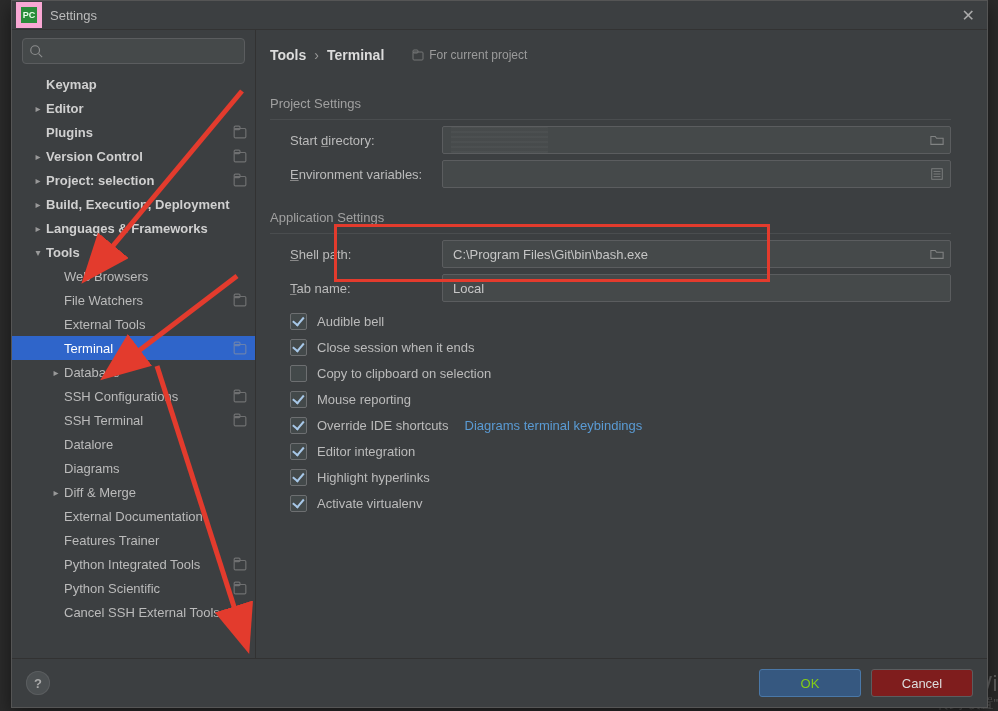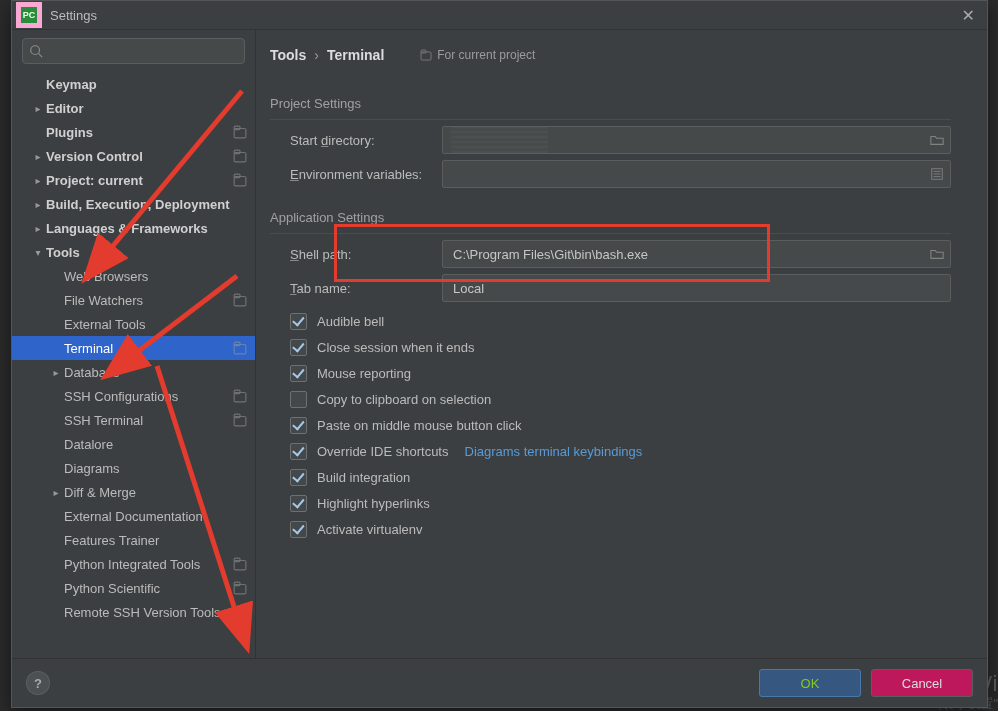--- a/index.html
+++ b/index.html
@@ -129,21 +129,21 @@
     min-width: 0;
   }
   .crumbbar {
     height: 38px;
     display: flex; align-items: center;
     padding: 6px 14px 0 14px;
   }
   .crumb { color: #dcdcdc; font-size: 14px; font-weight: 600; }
   .crumb .sep { color: #999; margin: 0 8px; font-weight: normal; }
   .forproj {
-    margin-left: 36px;
+    margin-left: 28px;
     display: flex; align-items: center;
     color: #9b9b9b; font-size: 12px;
   }
   .forproj svg { width: 12px; height: 12px; margin-right: 5px; opacity: 0.6; }
 
   .mainscroll {
     flex: 1;
     overflow: auto;
     padding: 10px 36px 10px 14px;
     position: relative;
@@ -244,21 +244,21 @@
     font-weight: bold;
     cursor: pointer;
     box-shadow: inset 0 0 0 1px #5a5d5f;
   }
   .spacer { flex: 1; }
   .btn {
     height: 26px;
     min-width: 72px;
     border-radius: 3px;
     border: 1px solid #5b5d5f;
-    background: #be185d;
+    background: #7f1d1d;
     color: #ddd;
     display: flex; align-items: center; justify-content: center;
     margin-left: 10px;
     cursor: pointer;
     padding: 0 14px;
   }
   .btn.primary {
     background: #365880;
     border-color: #4a78a8;
     color: #84cc16;
@@ -318,21 +318,21 @@
           <div class="node indent0 bold">
             <span class="arrow">▸</span>
             <span class="label">Version Control</span>
             <svg viewBox="0 0 12 12" class="proj-icon">
               <rect x="1" y="3" width="10" height="8" rx="1" fill="none" stroke="#999" stroke-width="1"></rect>
               <rect x="1" y="1" width="5" height="3" rx="1" fill="none" stroke="#999" stroke-width="1"></rect>
             </svg>
           </div>
           <div class="node indent0 bold">
             <span class="arrow">▸</span>
-            <span class="label">Project: current</span>
+            <span class="label">Project: selection</span>
             <svg viewBox="0 0 12 12" class="proj-icon">
               <rect x="1" y="3" width="10" height="8" rx="1" fill="none" stroke="#999" stroke-width="1"></rect>
               <rect x="1" y="1" width="5" height="3" rx="1" fill="none" stroke="#999" stroke-width="1"></rect>
             </svg>
           </div>
           <div class="node indent0 bold">
             <span class="arrow">▸</span>
             <span class="label">Build, Execution, Deployment</span>
           </div>
           <div class="node indent0 bold">
@@ -418,21 +418,21 @@
           <div class="node indent1">
             <span class="arrow"></span>
             <span class="label">Python Scientific</span>
             <svg viewBox="0 0 12 12" class="proj-icon">
               <rect x="1" y="3" width="10" height="8" rx="1" fill="none" stroke="#999" stroke-width="1"></rect>
               <rect x="1" y="1" width="5" height="3" rx="1" fill="none" stroke="#999" stroke-width="1"></rect>
             </svg>
           </div>
           <div class="node indent1">
             <span class="arrow"></span>
-            <span class="label">Remote SSH Version Tools</span>
+            <span class="label">Cancel SSH External Tools</span>
           </div>
         </div>
     </div>
 
     <div class="main">
       <div class="crumbbar">
         <div class="crumb">
           <span>Tools</span><span class="sep">›</span><span>Terminal</span>
         </div>
         <div class="forproj">
@@ -501,39 +501,35 @@
         <div id="checks">
             <div class="checkrow">
               <div class="checkbox checked"></div>
               <span class="clabel">Audible bell</span>
             </div>
             <div class="checkrow">
               <div class="checkbox checked"></div>
               <span class="clabel">Close session when it ends</span>
             </div>
             <div class="checkrow">
-              <div class="checkbox checked"></div>
-              <span class="clabel">Mouse reporting</span>
-            </div>
-            <div class="checkrow">
               <div class="checkbox"></div>
               <span class="clabel">Copy to clipboard on selection</span>
             </div>
             <div class="checkrow">
               <div class="checkbox checked"></div>
-              <span class="clabel">Paste on middle mouse button click</span>
+              <span class="clabel">Mouse reporting</span>
             </div>
             <div class="checkrow">
               <div class="checkbox checked"></div>
               <span class="clabel">Override IDE shortcuts</span>
               <span class="linkspan">Diagrams terminal keybindings</span>
             </div>
             <div class="checkrow">
               <div class="checkbox checked"></div>
-              <span class="clabel">Build integration</span>
+              <span class="clabel">Editor integration</span>
             </div>
             <div class="checkrow">
               <div class="checkbox checked"></div>
               <span class="clabel">Highlight hyperlinks</span>
             </div>
             <div class="checkrow">
               <div class="checkbox checked"></div>
               <span class="clabel">Activate virtualenv</span>
             </div>
           </div>

